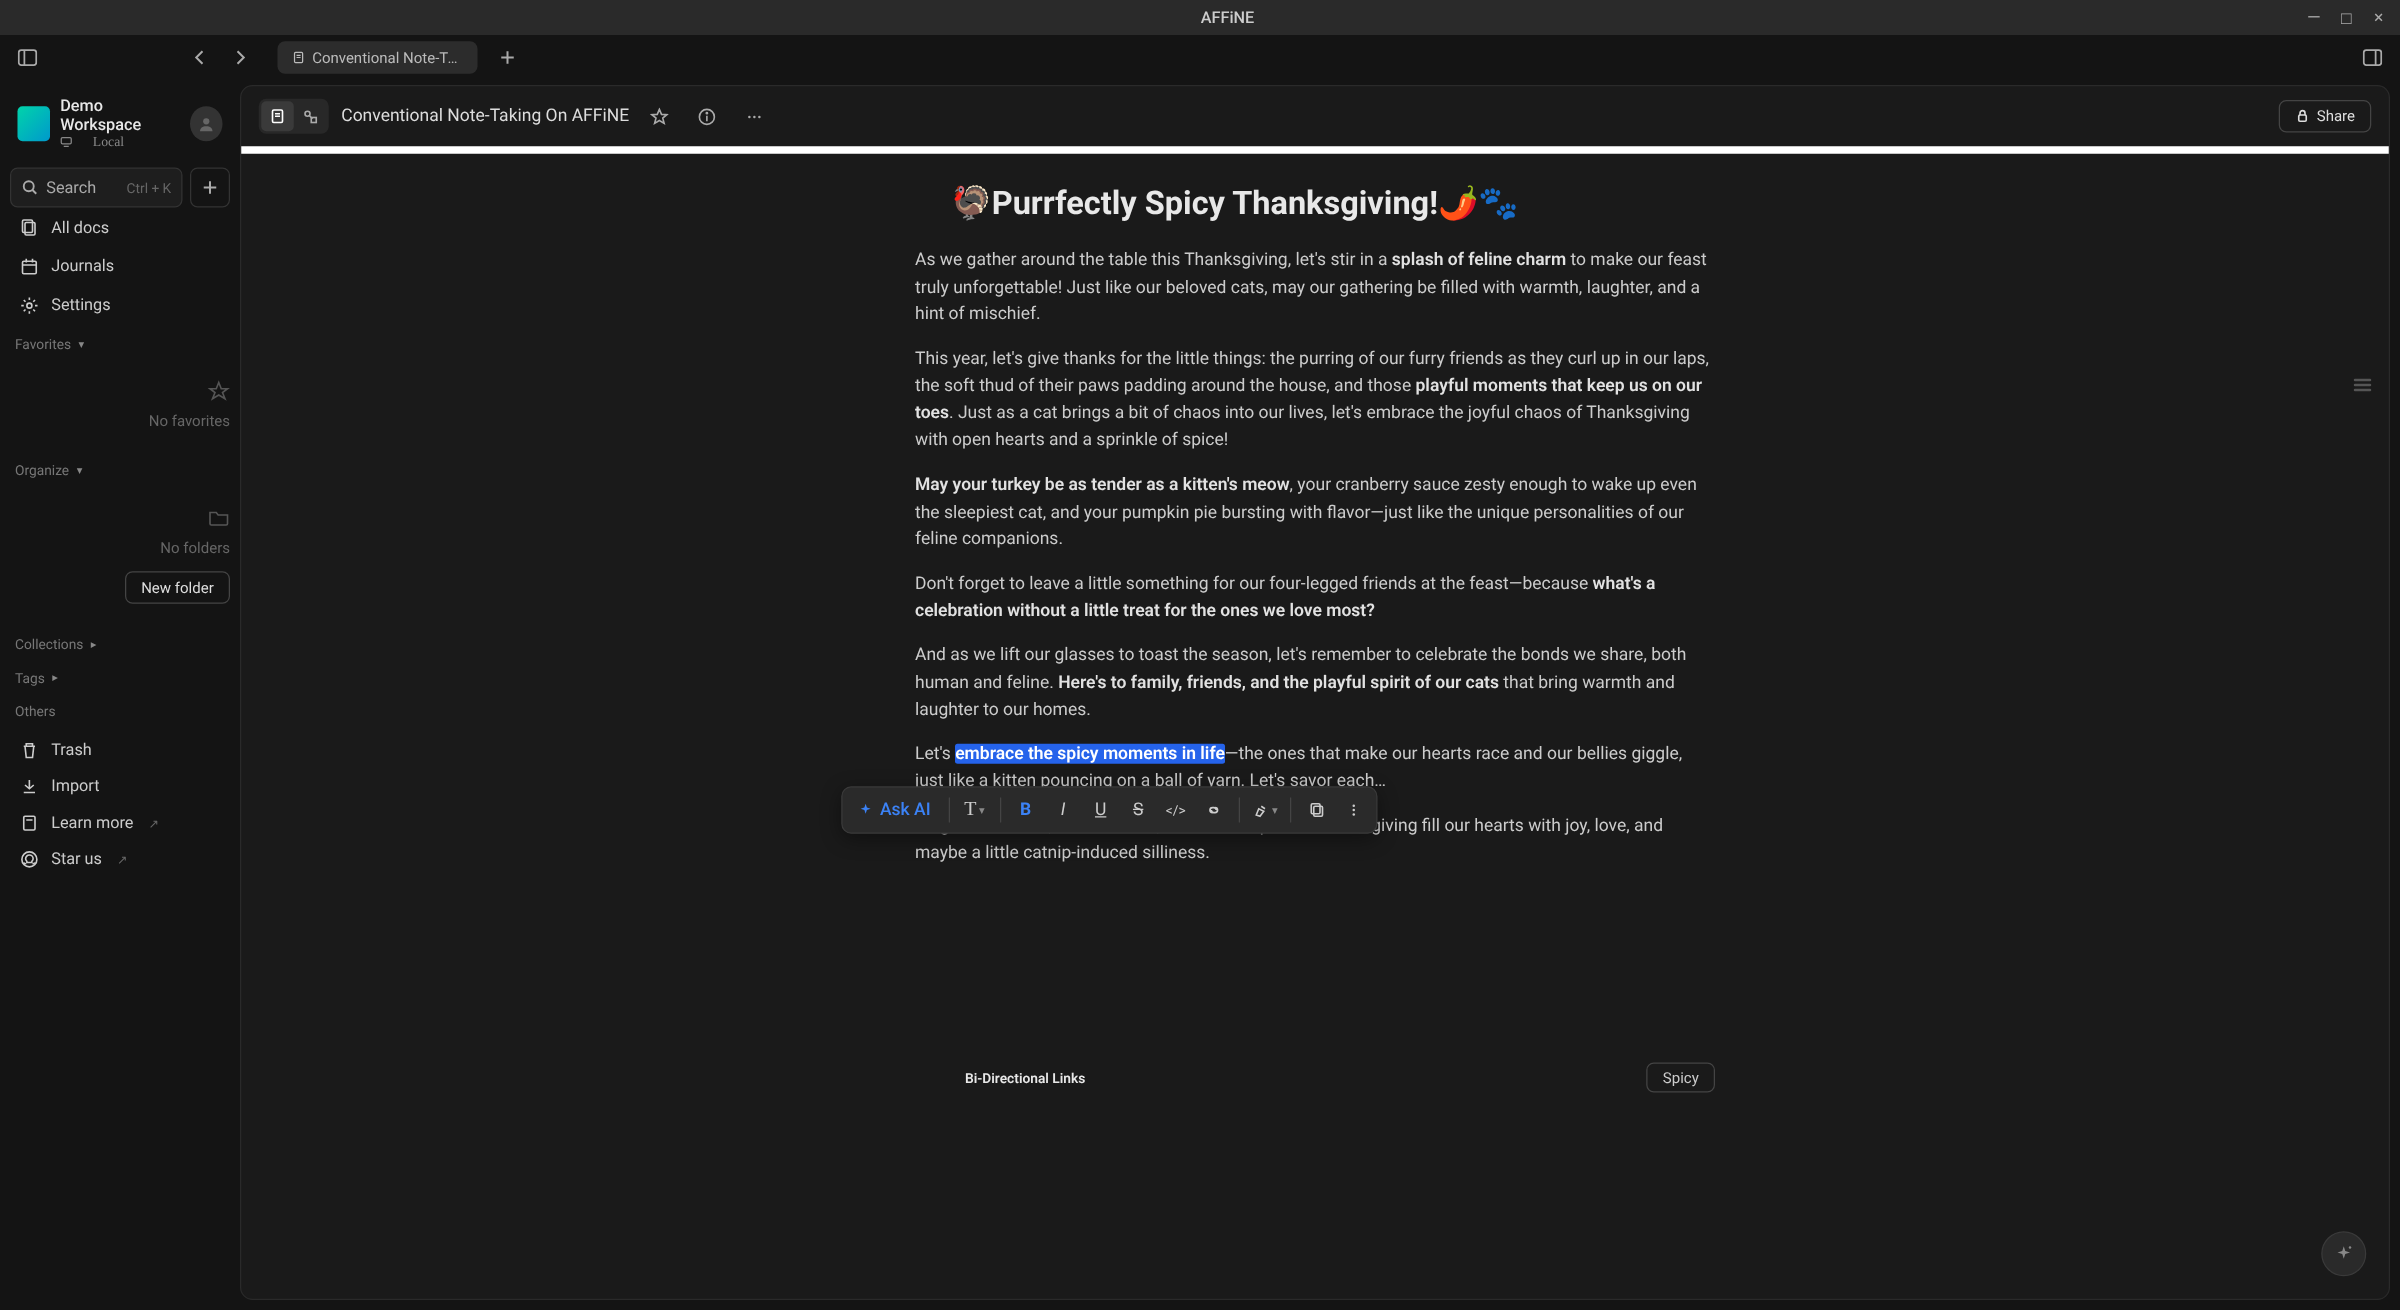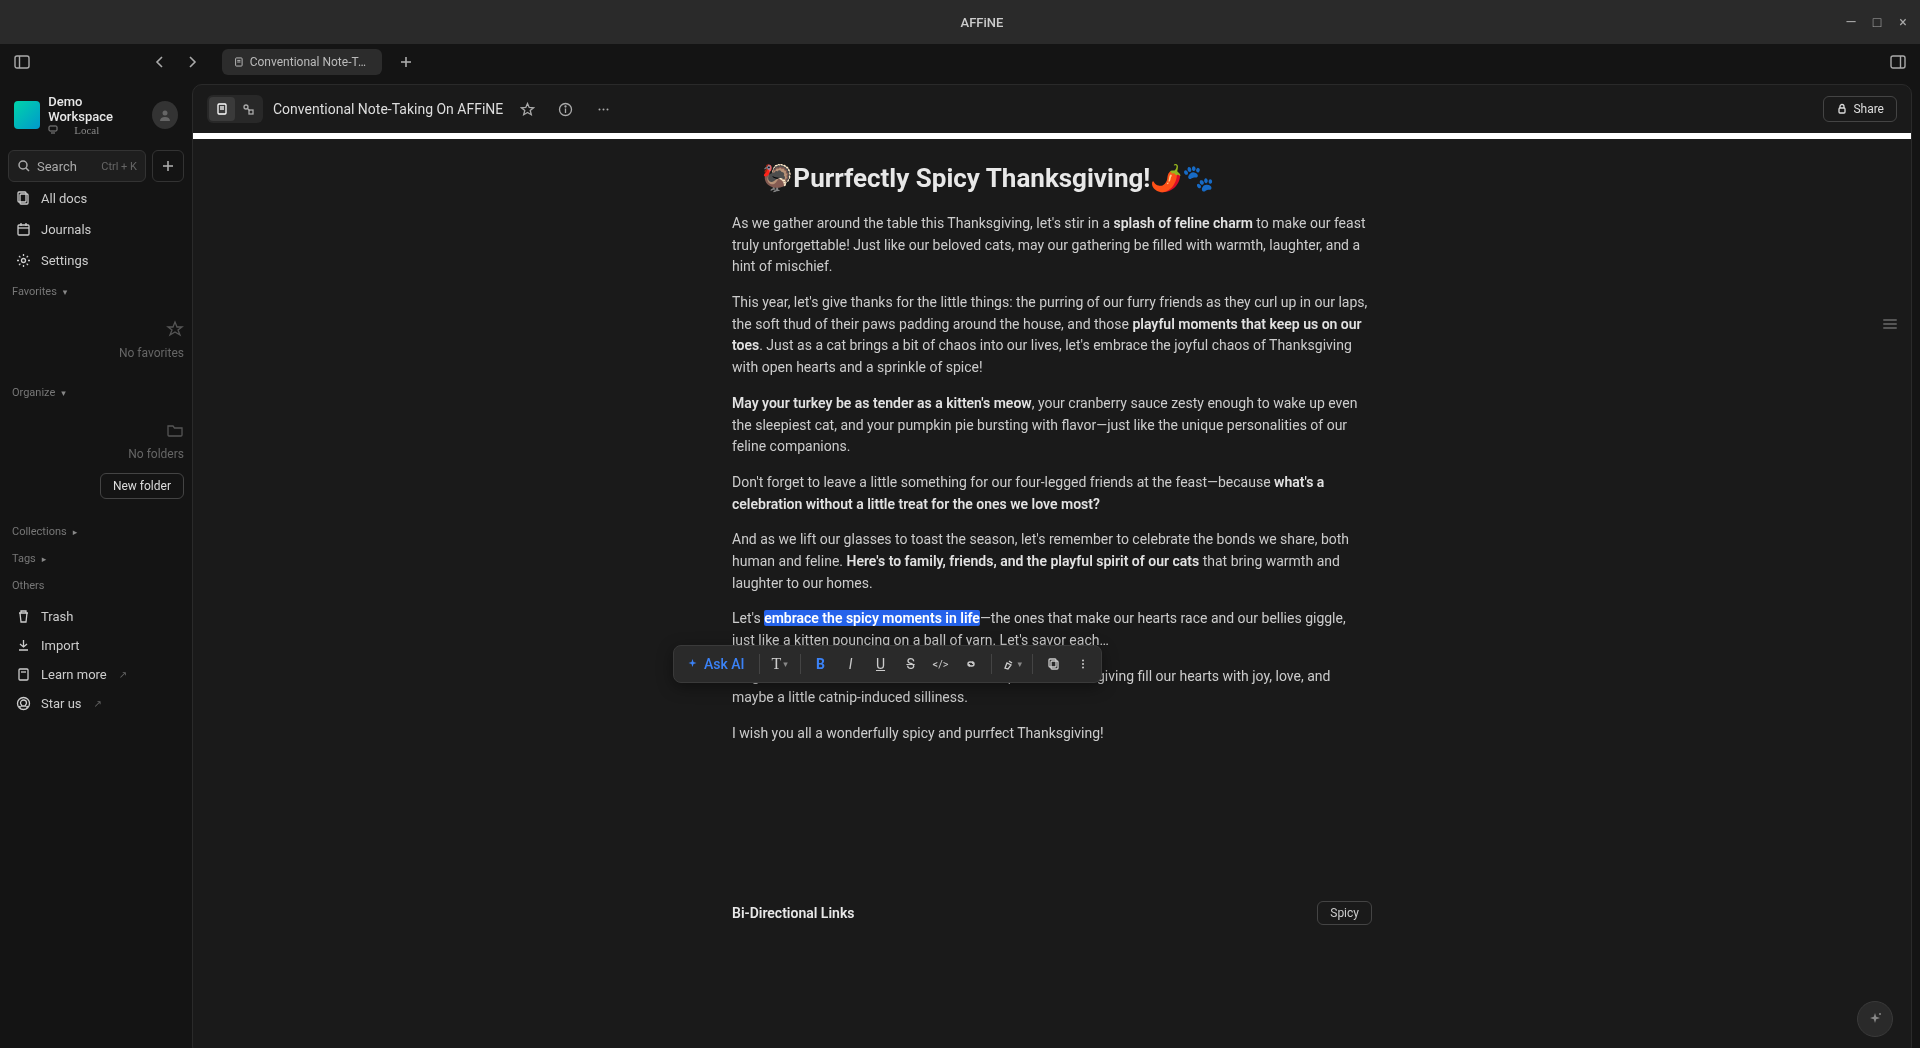--- a/index.html
+++ b/index.html
@@ -6,21 +6,21 @@
 body {
   background: #141414;
   color: #e8e8e8;
   font-family: -apple-system, BlinkMacSystemFont, "Segoe UI", Roboto, sans-serif;
   font-size: 14px;
   width: 1920px;
   height: 1048px;
   overflow: hidden;
 }
 .titlebar {
-  height: 44px;
+  height: 28px;
   background: #2a2a2a;
   display: flex;
   align-items: center;
   justify-content: center;
   position: relative;
   padding-left: 44px;
 }
 .titlebar-title { font-size: 13px; font-weight: 500; color: #ccc; }
 .window-controls { position: absolute; right: 8px; display: flex; gap: 8px; }
 .window-controls span { width: 18px; text-align: center; color: #aaa; cursor: pointer; }
@@ -220,21 +220,21 @@
   top: 180px;
   color: #666;
   display: flex; flex-direction: column; gap: 2px;
 }
 .outline-toggle span { width: 14px; height: 2px; background: #555; border-radius: 1px; }
 .bidi {
   display: flex; align-items: center; justify-content: space-between;
   margin-top: 140px;
   padding-top: 16px;
 }
-.bidi-title { font-weight: 600; font-size: 14px; }
+.bidi-title { font-weight: 600; font-size: 11px; margin-left: 40px; }
 .show-btn {
   border: 1px solid #444;
   border-radius: 6px;
   padding: 4px 12px;
   font-size: 12px;
   color: #ccc;
 }
 .ai-fab {
   position: absolute;
   right: 18px;
@@ -497,21 +497,20 @@
         <p class="para"><b>May your turkey be as tender as a kitten's meow</b><span>, your cranberry sauce zesty enough to wake up even the sleepiest cat, and your pumpkin pie bursting with flavor—just like the unique personalities of our feline companions.</span></p>
 
         <p class="para"><span>Don't forget to leave a little something for our four-legged friends at the feast—because </span><b>what's a celebration without a little treat for the ones we love most?</b></p>
 
         <p class="para"><span>And as we lift our glasses to toast the season, let's remember to celebrate the bonds we share, both human and feline. </span><b>Here's to family, friends, and the playful spirit of our cats</b><span> that bring warmth and laughter to our homes.</span></p>
 
         <p class="para"><span> Let's </span><span class="selected">embrace the spicy moments in life</span><span>—the ones that make our hearts race and our bellies giggle, just like a kitten pouncing on a ball of yarn. Let's savor each…</span></p>
 
         <p class="para">So gather around, share stories, and let the spirit of Thanksgiving fill our hearts with joy, love, and maybe a little catnip-induced silliness.</p>
 
-        <p class="para">I wish you all a wonderfully spicy and purrfect Thanksgiving!</p>
 
         <div class="bidi">
           <span class="bidi-title">Bi-Directional Links</span>
           <div class="show-btn">Spicy</div>
         </div>
       </div>
 
       <div class="float-toolbar">
         <div class="tb-btn ask-ai">
           <svg width="13" height="13" viewBox="0 0 13 13" fill="currentColor">

